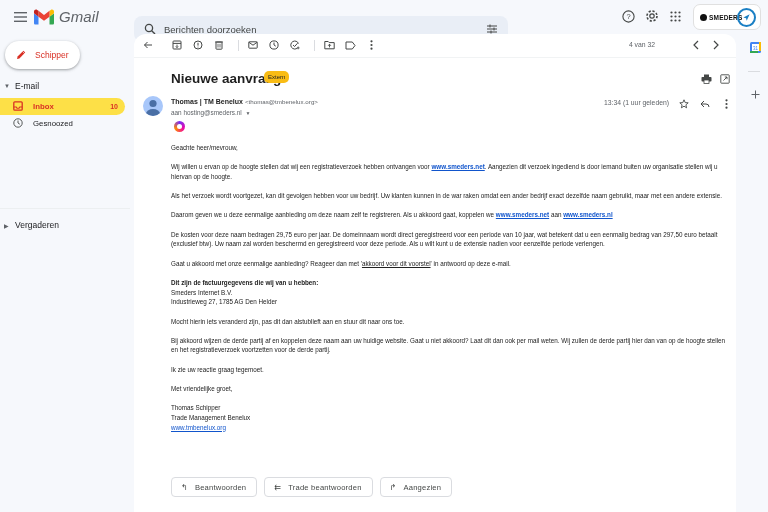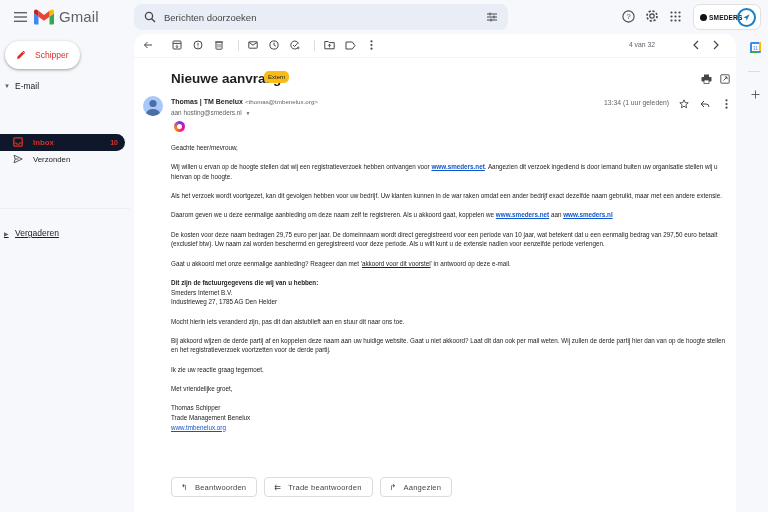--- a/index.html
+++ b/index.html
@@ -4,41 +4,41 @@
 <style>
   * { box-sizing: border-box; margin: 0; padding: 0; }
   html, body { width: 768px; height: 512px; overflow: hidden; }
   body { background: #f6f8fc; font-family: "Liberation Sans", sans-serif; color: #1f1f1f; position: relative; }
 
   
   .topbar { position: absolute; left: 0; top: 0; width: 768px; height: 34px; }
   .menu-btn { position: absolute; left: 11px; top: 8px; width: 18px; height: 18px; display: flex; align-items: center; justify-content: center; color: #5f6368; font-size: 15px; cursor: pointer; }
   .logo { position: absolute; left: 34px; top: 8px; display: flex; align-items: center; gap: 5px; }
   .logo-m { width: 20px; height: 16px; }
-  .logo-text { font-size: 15px; color: #5f6368; font-family: "Liberation Sans", sans-serif; letter-spacing: 0.1px; }
-  .search { position: absolute; left: 134px; top: 4px; width: 374px; height: 26px; background: #e9eef6; border-radius: 8px; display: flex; align-items: center; }
+  .logo-text { font-size: 15px; color: #5f6368; font-family: "Liberation Sans", sans-serif; letter-spacing: 0.1px; font-style: italic; }
+  .search { position: absolute; left: 134px; top: 16px; width: 374px; height: 26px; background: #e9eef6; border-radius: 8px; display: flex; align-items: center; }
   .search-icon { margin-left: 10px; width: 12px; height: 12px; color: #444746; }
   .search-input { margin-left: 8px; border: none; background: transparent; font-size: 9.5px; color: #444746; font-family: "Liberation Sans", sans-serif; outline: none; width: 300px; }
   .search-input::placeholder { color: #444746; }
   .search-filter { position: absolute; right: 10px; top: 7px; width: 12px; height: 12px; color: #444746; cursor: pointer; }
   .top-icon { position: absolute; top: 9px; width: 14px; height: 14px; color: #444746; cursor: pointer; display: flex; align-items: center; justify-content: center; }
   .account-box { position: absolute; left: 693px; top: 4px; width: 68px; height: 26px; background: #fff; border: 1px solid #e0e0e0; border-radius: 7px; display: flex; align-items: center; }
   .brand { margin-left: 6px; display: flex; align-items: center; gap: 2px; font-size: 6.5px; font-weight: bold; letter-spacing: 0.2px; color: #111; }
   .brand-dot { width: 7px; height: 7px; background: #111; border-radius: 50%; }
   .avatar-top { position: absolute; right: 4px; top: 3px; width: 19px; height: 19px; border: 2px solid #1a7fc4; border-radius: 50%; display: flex; align-items: center; justify-content: center; color: #1a7fc4; font-size: 8px; }
 
   
   .compose { position: absolute; left: 5px; top: 41px; width: 75px; height: 28px; background: #fff; border-radius: 14px; box-shadow: 0 1px 2px rgba(60,64,67,.3), 0 1px 3px 1px rgba(60,64,67,.15); display: flex; align-items: center; cursor: pointer; }
   .compose-icon { margin-left: 10px; width: 12px; height: 12px; }
   .compose-label { margin-left: 8px; font-size: 8.5px; color: #d93025; }
   .section-header { position: absolute; left: 4px; display: flex; align-items: center; font-size: 8.5px; color: #202124; cursor: pointer; }
   .section-header .caret { font-size: 6px; color: #5f6368; margin-right: 5px; width: 6px; }
   .nav { position: absolute; left: 0; top: 98px; width: 125px; }
   .nav-item { height: 16.8px; display: flex; align-items: center; padding-left: 13px; font-size: 7.8px; color: #202124; border-radius: 0 9px 9px 0; cursor: pointer; position: relative; }
-  .nav-item.active { background: #0f172a; color: #d93025; font-weight: bold; margin-top: 36px; }
+  .nav-item.active { background: #fde047; color: #d93025; font-weight: bold; }
   .nav-icon { width: 10px; height: 10px; margin-right: 10px; display: flex; align-items: center; justify-content: center; color: #444746; }
   .nav-item.active .nav-icon { color: #d93025; }
   .nav-count { position: absolute; right: 7px; font-size: 7px; font-weight: bold; }
   .sidebar-divider { position: absolute; left: 0; top: 208px; width: 130px; height: 1px; background: #eceff1; }
 
   
   .main { position: absolute; left: 134px; top: 34px; width: 602px; height: 478px; background: #fff; border-radius: 12px 12px 0 0; }
   .toolbar { position: absolute; left: 0; top: 0; width: 602px; height: 24px; border-bottom: 1px solid #f1f3f4; }
   .tb-icon { position: absolute; top: 5px; width: 12px; height: 12px; color: #444746; display: flex; align-items: center; justify-content: center; cursor: pointer; }
   .tb-sep { position: absolute; top: 6px; width: 1px; height: 11px; background: #dadce0; }
@@ -172,31 +172,31 @@
           <rect x="0.8" y="0.8" width="8.4" height="8.4" rx="1" fill="none" stroke="#d93025" stroke-width="1.3"></rect>
           <path d="M0.8 6 H3.2 L4 7.2 H6 L6.8 6 H9.2" fill="none" stroke="#d93025" stroke-width="1.1"></path>
         </svg>
     </span>
     <span>Inbox</span>
     <span class="nav-count">10</span>
   </div>
   <div class="nav-item">
     <span class="nav-icon">
       <svg width="10" height="10" viewBox="0 0 10 10">
-          <path d="M1 1.2 L9.2 5 L1 8.8 L2.2 5 Z" fill="none" stroke="#444746" stroke-width="0.9"></path>
-          <line x1="2.2" y1="5" x2="5.5" y2="5" stroke="#444746" stroke-width="0.9"></line>
+          <circle cx="5" cy="5" r="4.2" fill="none" stroke="#444746" stroke-width="0.9"></circle>
+          <path d="M5 2.5 V5 L6.8 6.2" fill="none" stroke="#444746" stroke-width="0.9"></path>
         </svg>
     </span>
-    <span>Verzonden</span>
+    <span>Gesnoozed</span>
   </div>
 </div>
 
 <div class="sidebar-divider"></div>
 
-<div class="section-header" style="top:228px;text-decoration:underline;">
+<div class="section-header" style="top:220px;">
   <span class="caret">▶</span>
   <span>Vergaderen</span>
 </div>
 
 <div class="main">
   <div class="toolbar">
     <div class="tb-icon" style="left:8px;">
       <svg width="10" height="10" viewBox="0 0 10 10">
           <path d="M9 5 H1.5 M4.5 2 L1.5 5 L4.5 8" fill="none" stroke="#444746" stroke-width="1"></path>
         </svg>

